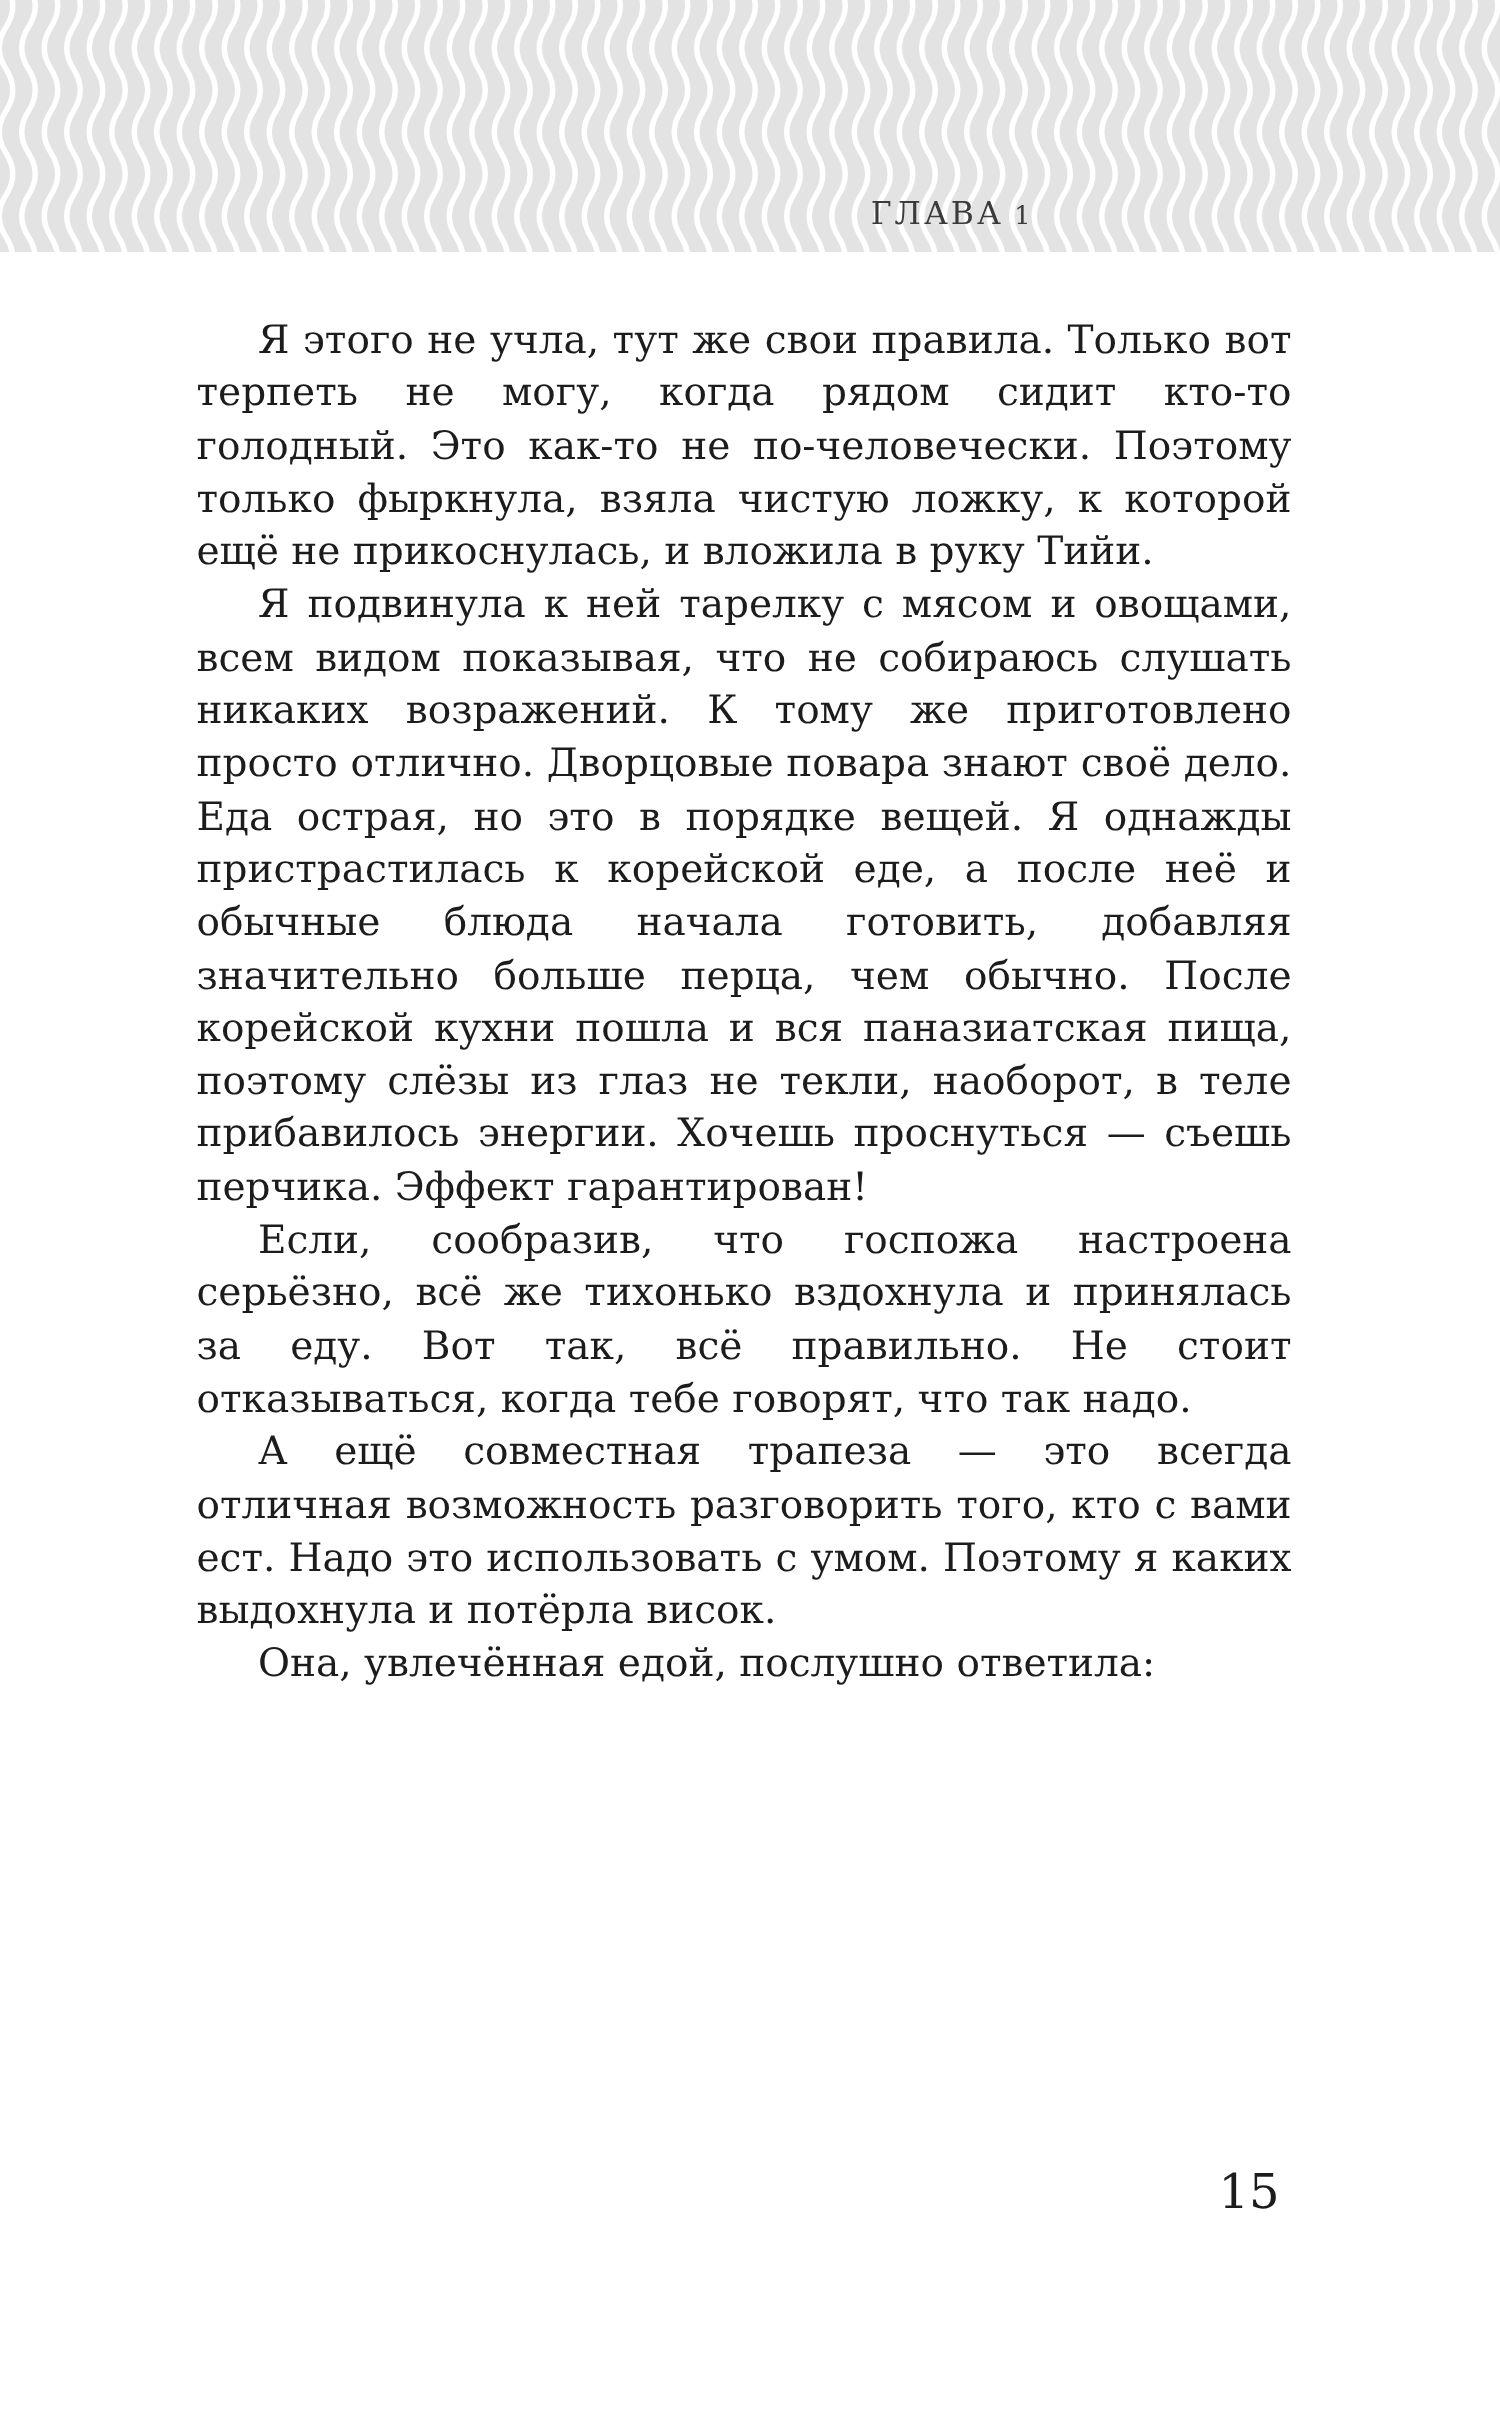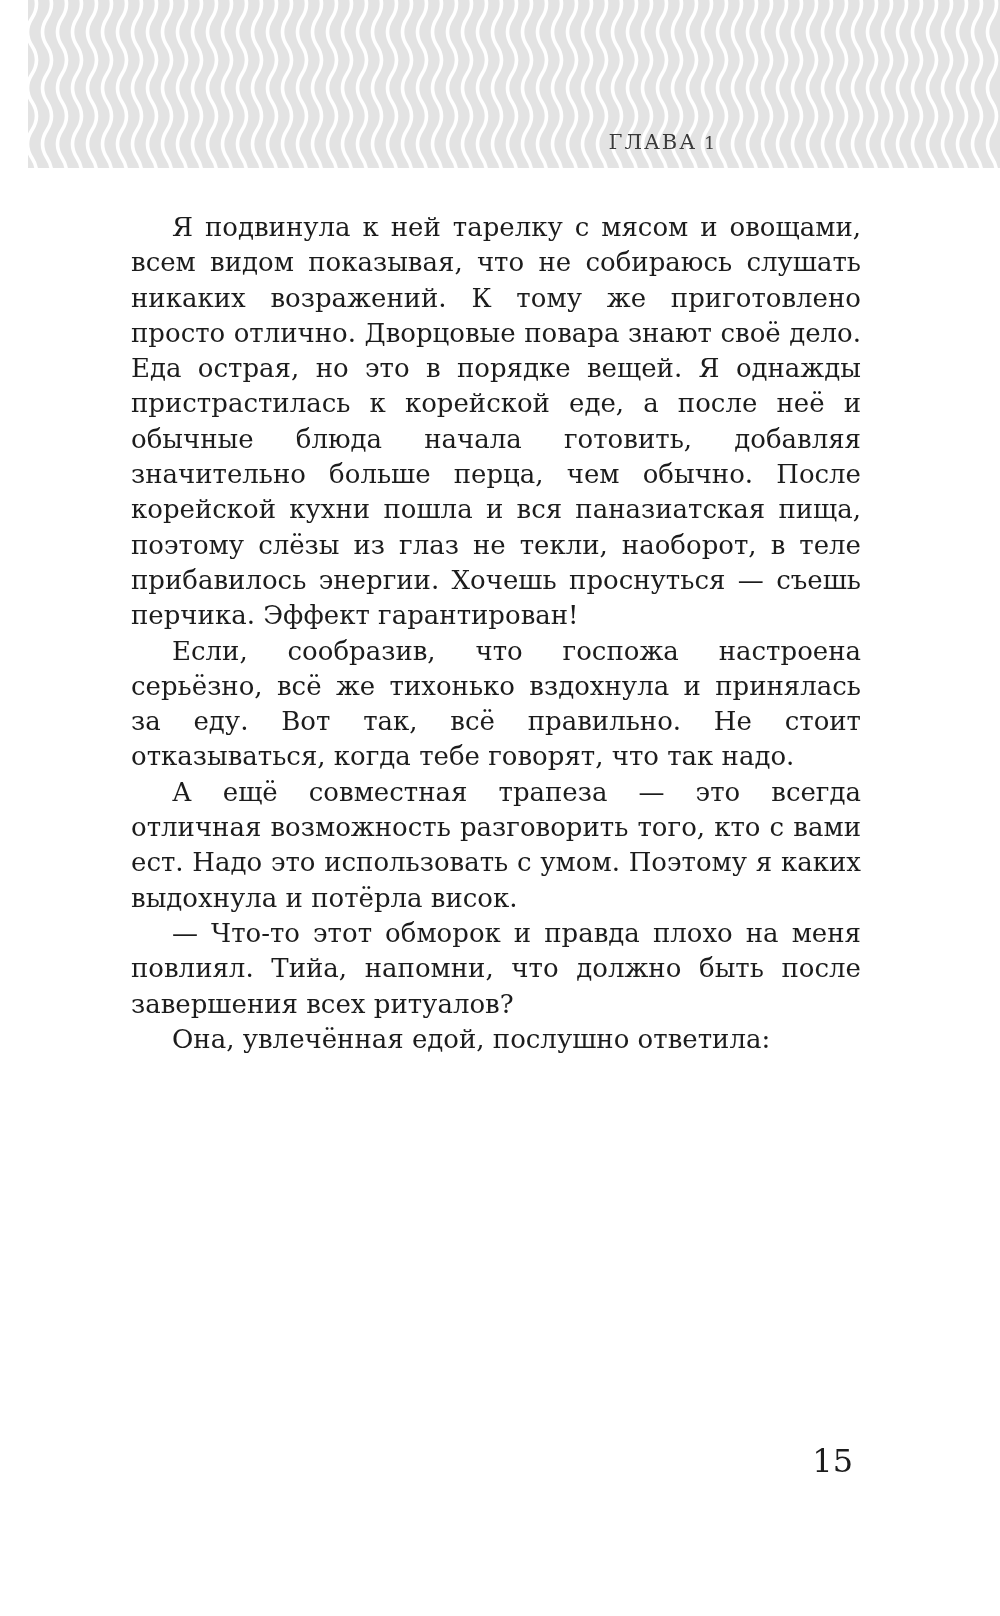--- a/index.html
+++ b/index.html
@@ -15,21 +15,21 @@
     position:relative;
     width:1000px;
     height:1616px;
     background:var(--page-bg);
     overflow:hidden;
     font-family:"DejaVu Serif","Liberation Serif",serif;
   }
   .chapter-header{
     position:absolute;
     top:0;left:0;
-    width:840px;height:168px;padding-left:28px;
+    width:840px;height:168px;
   }
   .chapter-header svg{display:block;}
   .chapter-title{
     position:absolute;
     top:130px;
     right:152px;
     font-size:21px;
     line-height:24px;
     letter-spacing:2px;
     color:var(--header-text);
@@ -140,22 +140,22 @@
         <path d="M 979 -10 q 9 14 0 28 q -9 14 0 28 q 9 14 0 28 q -9 14 0 28 q 9 14 0 28 q -9 14 0 28 q 9 14 0 28 q -9 14 0 28" fill="none" stroke="#ffffff" stroke-width="3.6"></path>
         <path d="M 994 -10 q 9 14 0 28 q -9 14 0 28 q 9 14 0 28 q -9 14 0 28 q 9 14 0 28 q -9 14 0 28 q 9 14 0 28 q -9 14 0 28" fill="none" stroke="#ffffff" stroke-width="3.6"></path>
         <path d="M 1009 -10 q 9 14 0 28 q -9 14 0 28 q 9 14 0 28 q -9 14 0 28 q 9 14 0 28 q -9 14 0 28 q 9 14 0 28 q -9 14 0 28" fill="none" stroke="#ffffff" stroke-width="3.6"></path>
       </svg>
     <div class="chapter-title">
       <span>ГЛАВА</span><span class="chapter-num">1</span>
     </div>
   </header>
 
   <main class="text-block">
+    <p>Я этого не учла, тут же свои правила. Только вот терпеть не могу, когда рядом сидит кто-то голодный. Это как-то не по-человечески. Поэтому только фырк­нула, взяла чистую ложку, к которой ещё не прикосну­лась, и вложила в руку Тийи.</p>
     <p>Я подвинула к ней тарелку с мясом и овощами, всем видом показывая, что не собираюсь слушать ни­каких возражений. К тому же приготовлено просто от­лично. Дворцовые повара знают своё дело. Еда острая, но это в порядке вещей. Я однажды пристрастилась к корейской еде, а после неё и обычные блюда начала готовить, добавляя значительно больше перца, чем обычно. После корейской кухни пошла и вся панази­атская пища, поэтому слёзы из глаз не текли, наобо­рот, в теле прибавилось энергии. Хочешь проснуть­ся — съешь перчика. Эффект гарантирован!</p>
     <p>Если, сообразив, что госпожа настроена серьёзно, всё же тихонько вздохнула и принялась за еду. Вот так, всё правильно. Не стоит отказываться, когда тебе говорят, что так надо.</p>
     <p>А ещё совместная трапеза — это всегда отличная возможность разговорить того, кто с вами ест. Надо это использовать с умом. Поэтому я каких выдохну­ла и потёрла висок.</p>
-    <p>— Что-то этот обморок и правда плохо на меня по­влиял. Тийа, напомни, что должно быть после завер­шения всех ритуалов?</p>
     <p>Она, увлечённая едой, послушно ответила:</p>
   </main>
 
   <div class="page-number">15</div>
 
 </div>
 
 </body></html>

